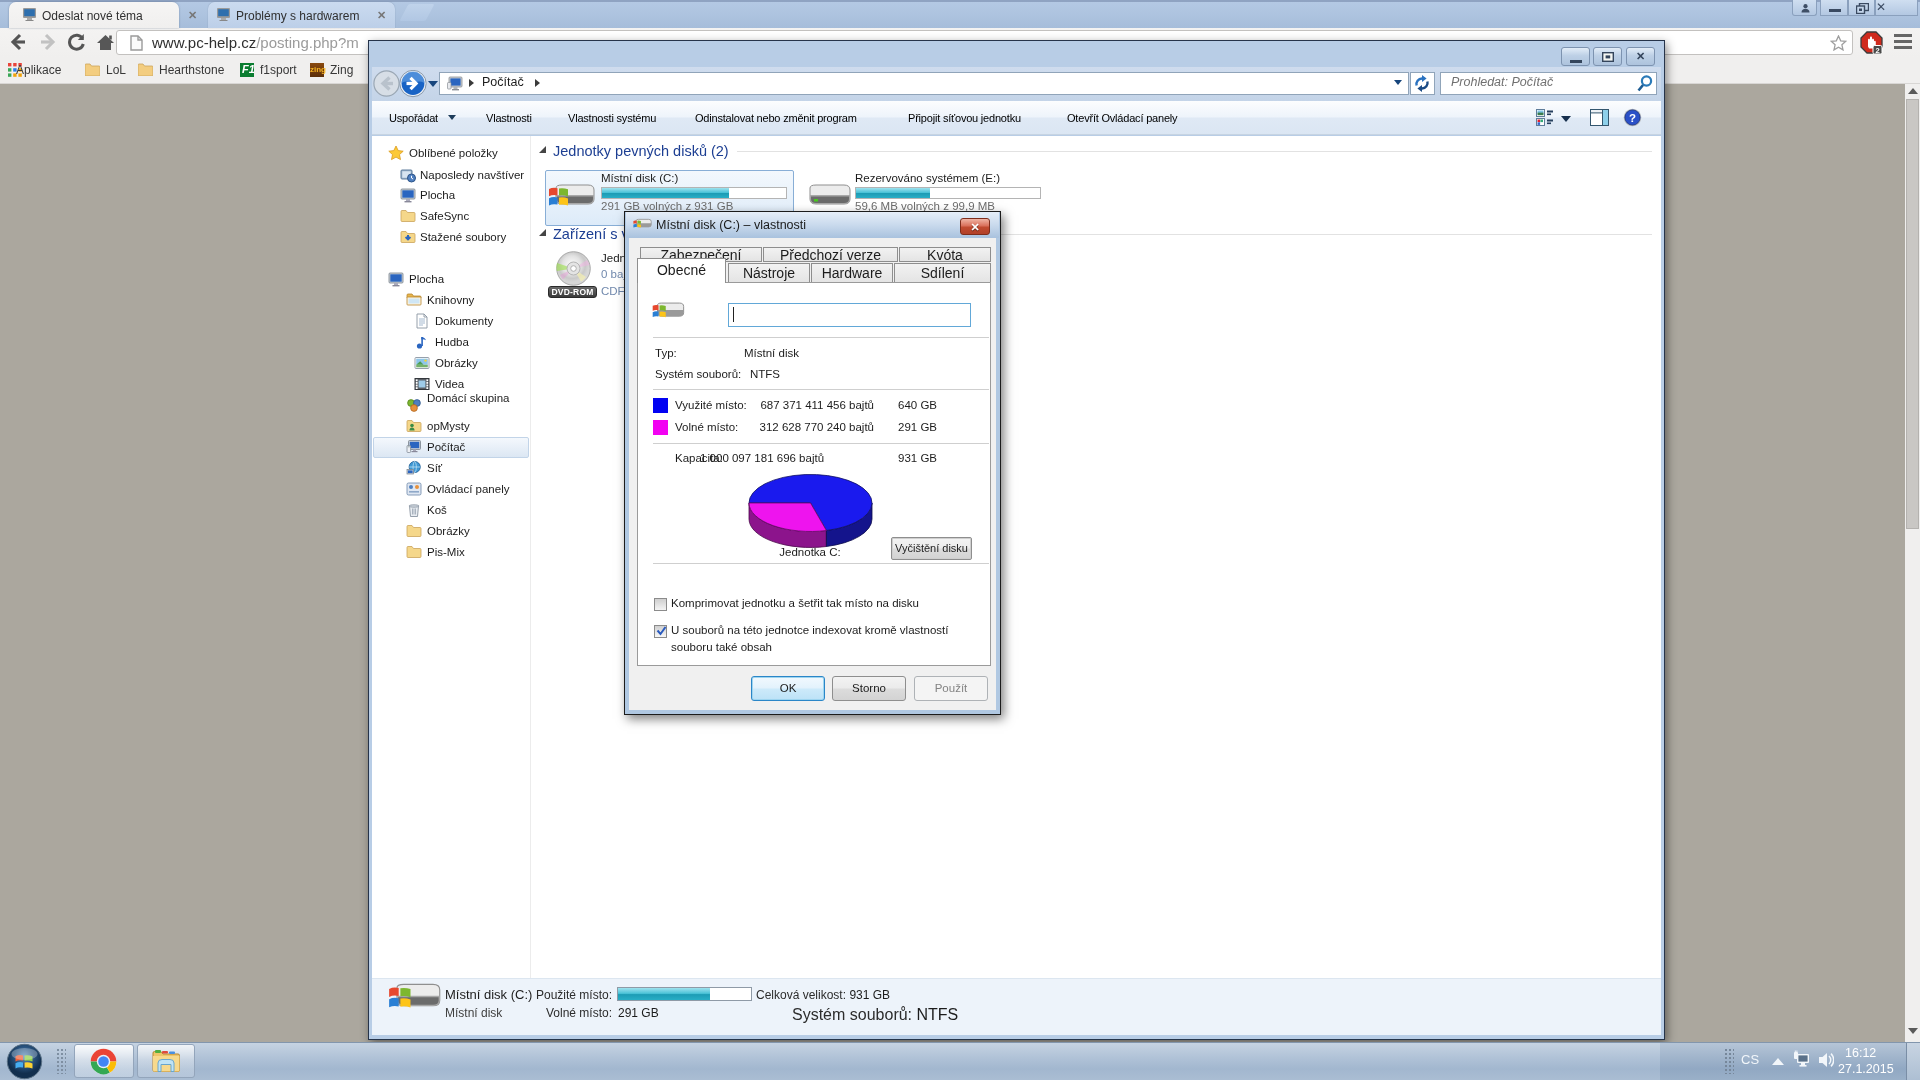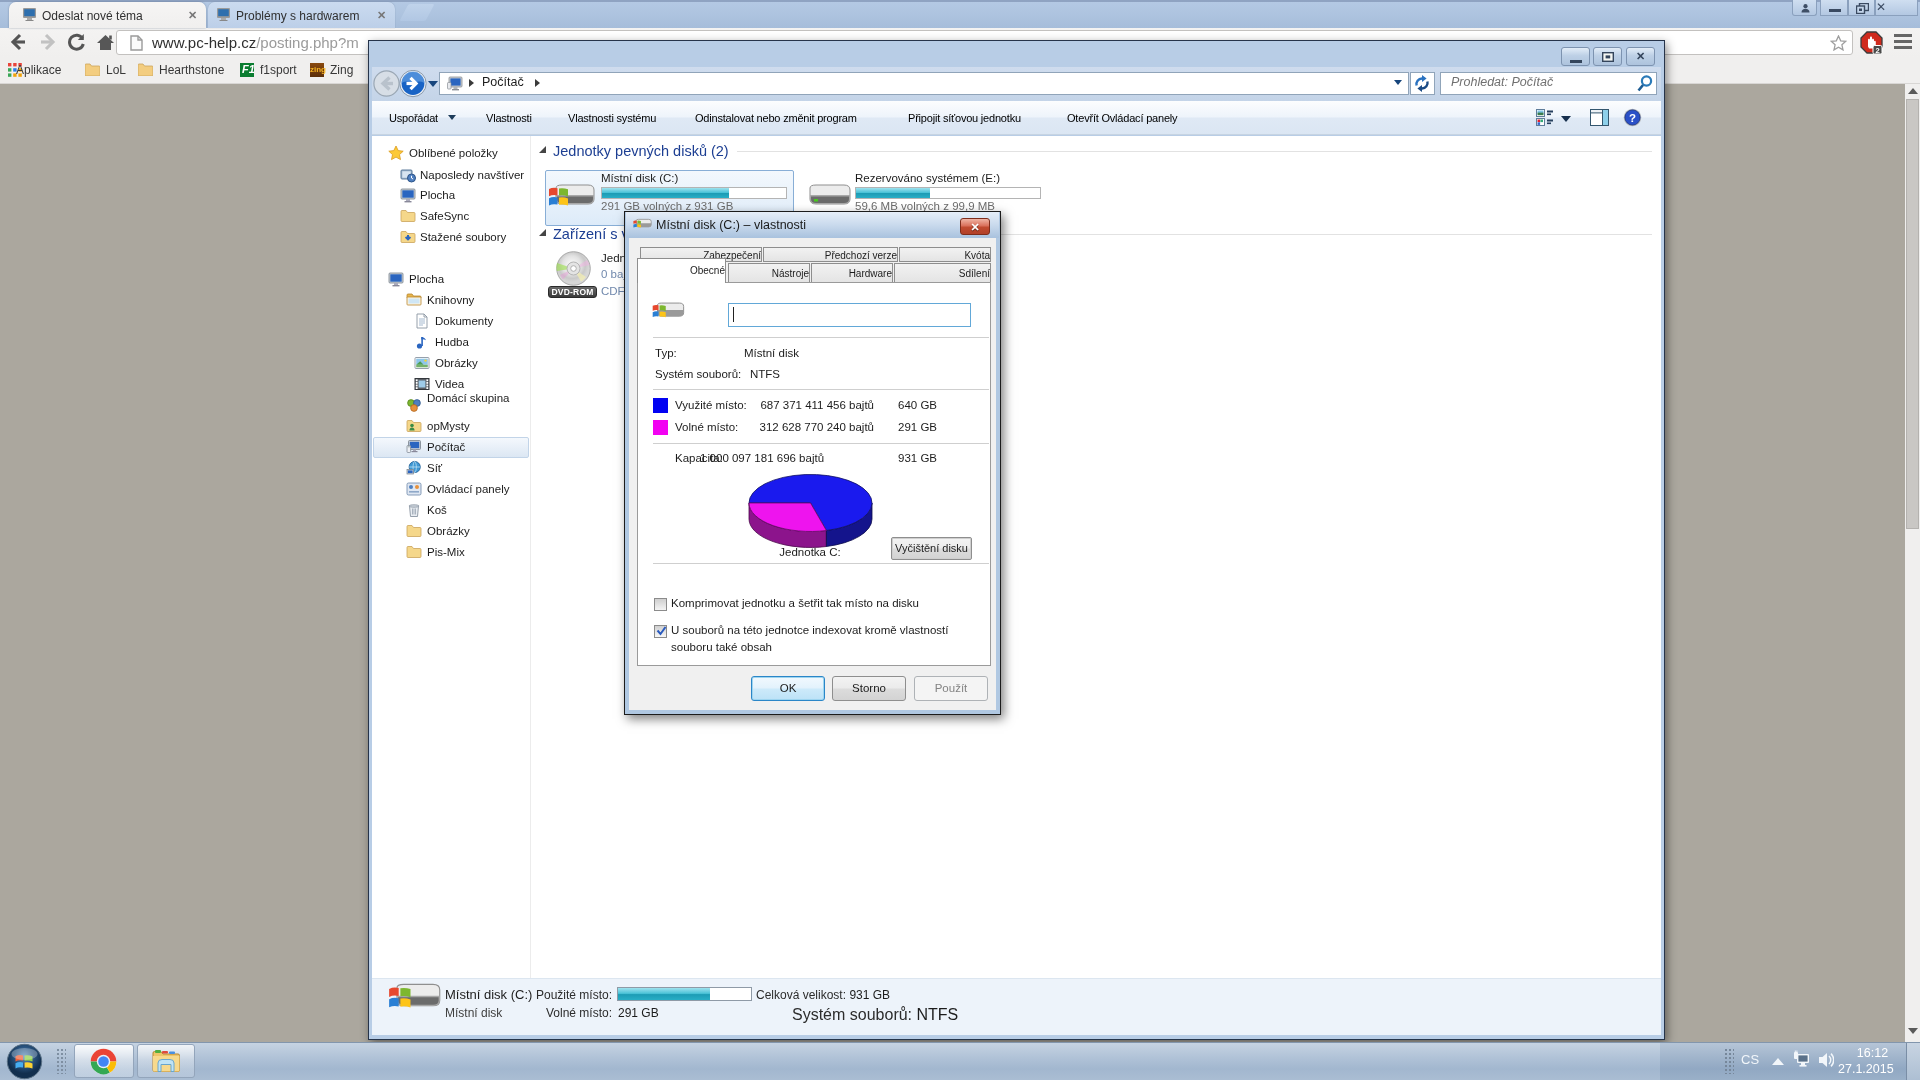--- a/index.html
+++ b/index.html
@@ -34,35 +34,35 @@
 .ghdr{font-size:14.5px;color:#1c3e92}
 .gtri{width:0;height:0;border-left:7px solid transparent;border-top:7px solid #444}
 .gline{height:1px;background:#e2e2e2}
 .itmtitle{font-size:11.5px;color:#1c1c1c;height:14px;line-height:14px}
 .itmsub{font-size:11.5px;color:#6d6d6d;height:13px;line-height:13px}
 .pbar{height:12px;border:1px solid #b4b4b4;background:#fff}
 .pfill{height:100%;background:linear-gradient(#9fe2ee,#4cc3d8 45%,#1d9cb5 55%,#28aec6)}
 
 #dlg{left:624px;top:211px;width:377px;height:504px;background:#b0c8e2;border:1px solid #1c1c1c;box-shadow:3px 4px 10px rgba(0,0,0,.5)}
 #dlg .body{left:4px;top:26px;width:367px;height:467px;background:#f0f0f0}
-.dtab{background:linear-gradient(#f2f2f2,#e4e4e4);border:1px solid #8e8e8e;font-size:10px;color:#1c1c1c;text-align:right}
+.dtab{background:linear-gradient(#f2f2f2,#e4e4e4);border:1px solid #8e8e8e;font-size:14px;color:#1c1c1c;text-align:center}
 .dtxt{font-size:11.5px;color:#1c1c1c;white-space:nowrap}
 .dsep{height:1px;background:#a8a8a8;opacity:.55}
 .btn{white-space:nowrap;background:linear-gradient(#f3f3f3,#ebebeb 48%,#dcdcdc 52%,#d3d3d3);border:1px solid #8e8e8e;border-radius:3px;font-size:11.5px;color:#1c1c1c;text-align:center}
 
 #taskbar{left:0;top:1042px;width:1920px;height:38px;background:linear-gradient(#c6d3e2,#b0c2d7 40%,#a2b7cf 70%,#aabdd3);border-top:1px solid #8296ad}
 .tbtn{top:1044px;height:34px;background:linear-gradient(rgba(255,255,255,.75),rgba(255,255,255,.35) 45%,rgba(220,230,242,.25));border:1px solid #93a5bb;border-radius:3px}
 </style></head>
 <body>
 <div class="a" id="tabstrip"></div>
 <div class="a" id="toolbar"></div>
 <div class="a" id="bookbar"></div>
 <div class="a" id="page"></div>
 
-<div class="a tab" style="left:9px;width:197px;background:linear-gradient(#f6f5f4,#f0efee);box-shadow:0 0 2px rgba(60,80,110,.5)">
+<div class="a tab" style="left:9px;width:170px;background:linear-gradient(#f6f5f4,#f0efee);box-shadow:0 0 2px rgba(60,80,110,.5)">
  <svg class="a tabfav" style="left:13px" viewBox="0 0 15 13">
       <rect x="1" y="0" width="13" height="10" rx="1" fill="#9a9a9a"></rect>
       <rect x="2.2" y="1.2" width="10.6" height="7" fill="#2e6fae"></rect>
       <rect x="5" y="10" width="5" height="2" fill="#aaa"></rect>
       <rect x="3.5" y="12" width="8" height="1" fill="#888"></rect>
     </svg>
  <div class="a" style="left:33px;top:7px">Odeslat nové téma</div>
  <div class="a tabx" style="left:178px">✕</div>
 </div>
 <div class="a tab" style="left:208px;width:187px;background:linear-gradient(#cbdbf0,#bccfe8);box-shadow:0 0 1px rgba(60,80,110,.55)">
@@ -570,15 +570,15 @@
     <rect x="8" y="13" width="4" height="2" fill="#f2f6fa"></rect>
     <rect x="6.5" y="15" width="7" height="1.6" fill="#f2f6fa"></rect>
     <rect x="1" y="2" width="4" height="7" rx="1" fill="#f2f6fa"></rect>
     <rect x="1.8" y="0.5" width="1" height="2" fill="#f2f6fa"></rect>
     <rect x="3.4" y="0.5" width="1" height="2" fill="#f2f6fa"></rect>
   </svg>
 <svg class="a" style="left:1818px;top:1051px" width="16" height="18" viewBox="0 0 16 18">
     <path d="M1 6h3.5L9 2v14L4.5 12H1z" fill="#f2f6fa"></path>
     <path d="M11 5a5.5 5.5 0 0 1 0 8M13 2.6a9 9 0 0 1 0 12.8" fill="none" stroke="#f2f6fa" stroke-width="1.5"></path>
   </svg>
-<div class="a" style="left:1845px;top:1046px;width:55px;font-size:12.5px;color:#fff;text-align:center">16:12</div>
+<div class="a" style="left:1845px;top:1046px;width:55px;font-size:12.5px;color:#fff;">16:12</div>
 <div class="a" style="left:1838px;top:1062px;width:66px;font-size:12.5px;color:#fff;text-align:left">27.1.2015</div>
 <div class="a" style="left:1906px;top:1043px;width:14px;height:37px;background:linear-gradient(#c8d4e2,#adbfd3);border-left:1px solid #7a8ea6"></div>
 
 </body></html>

